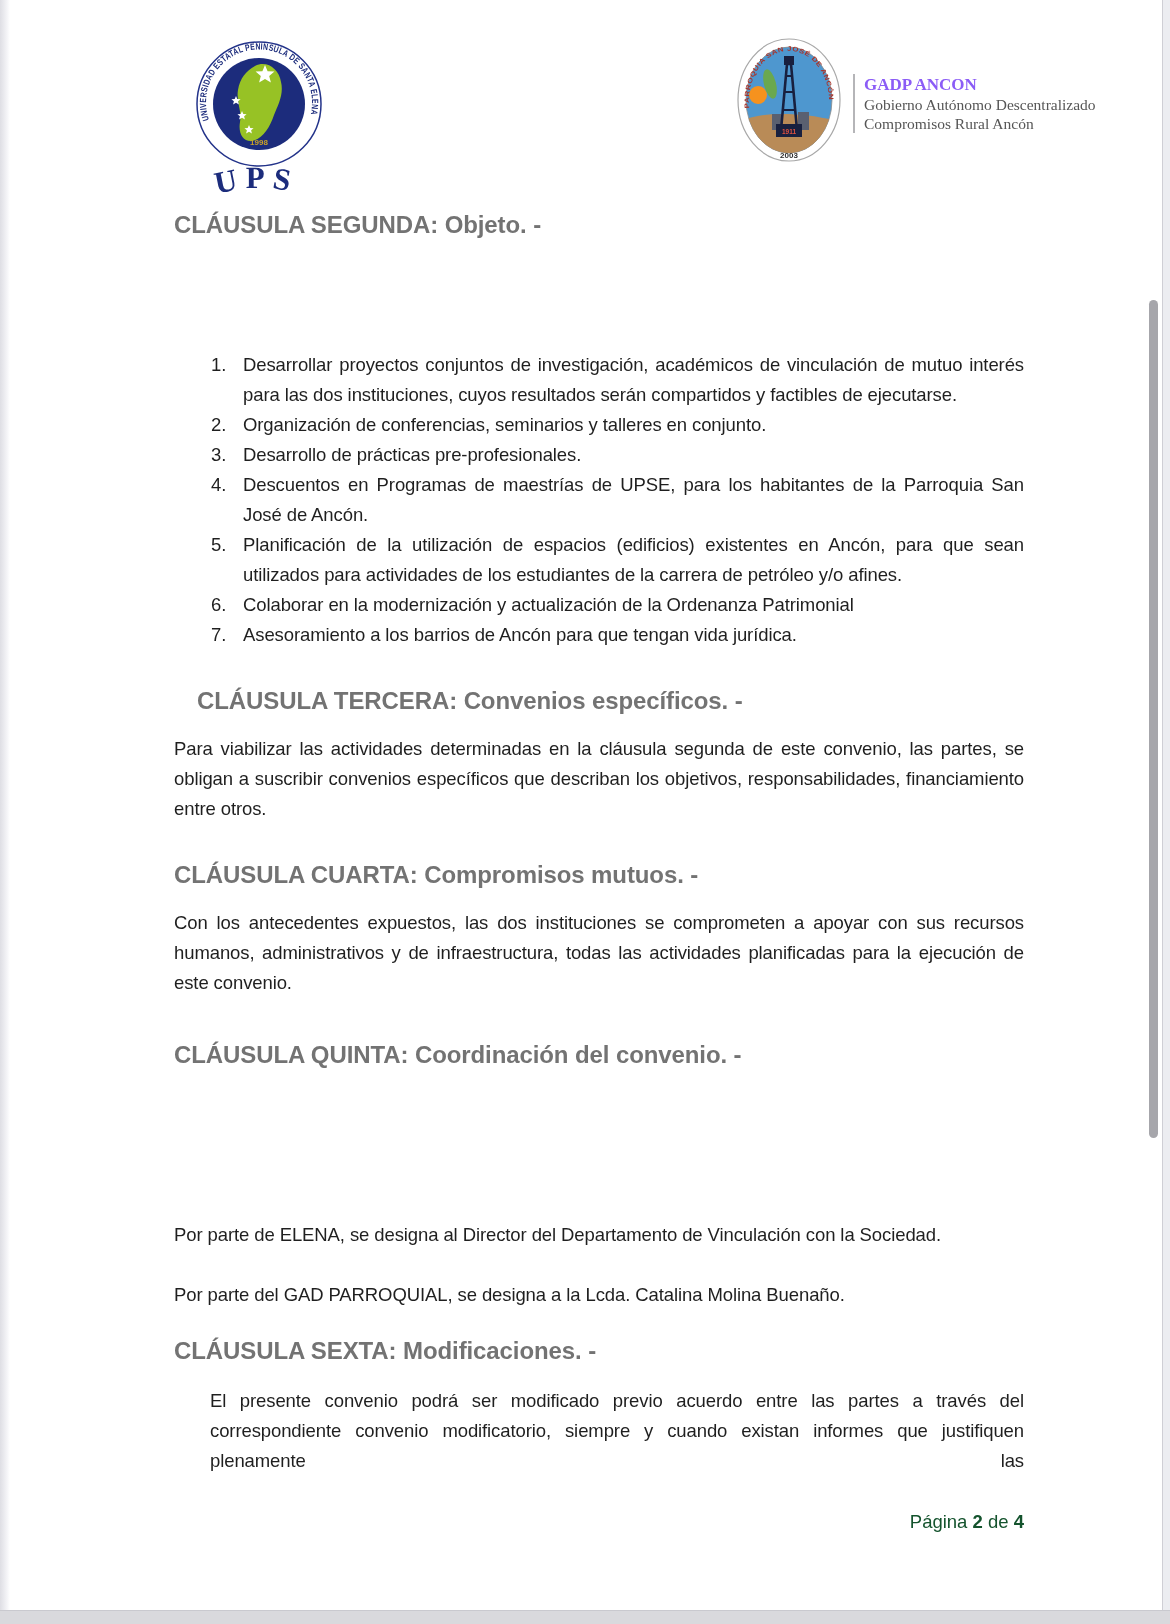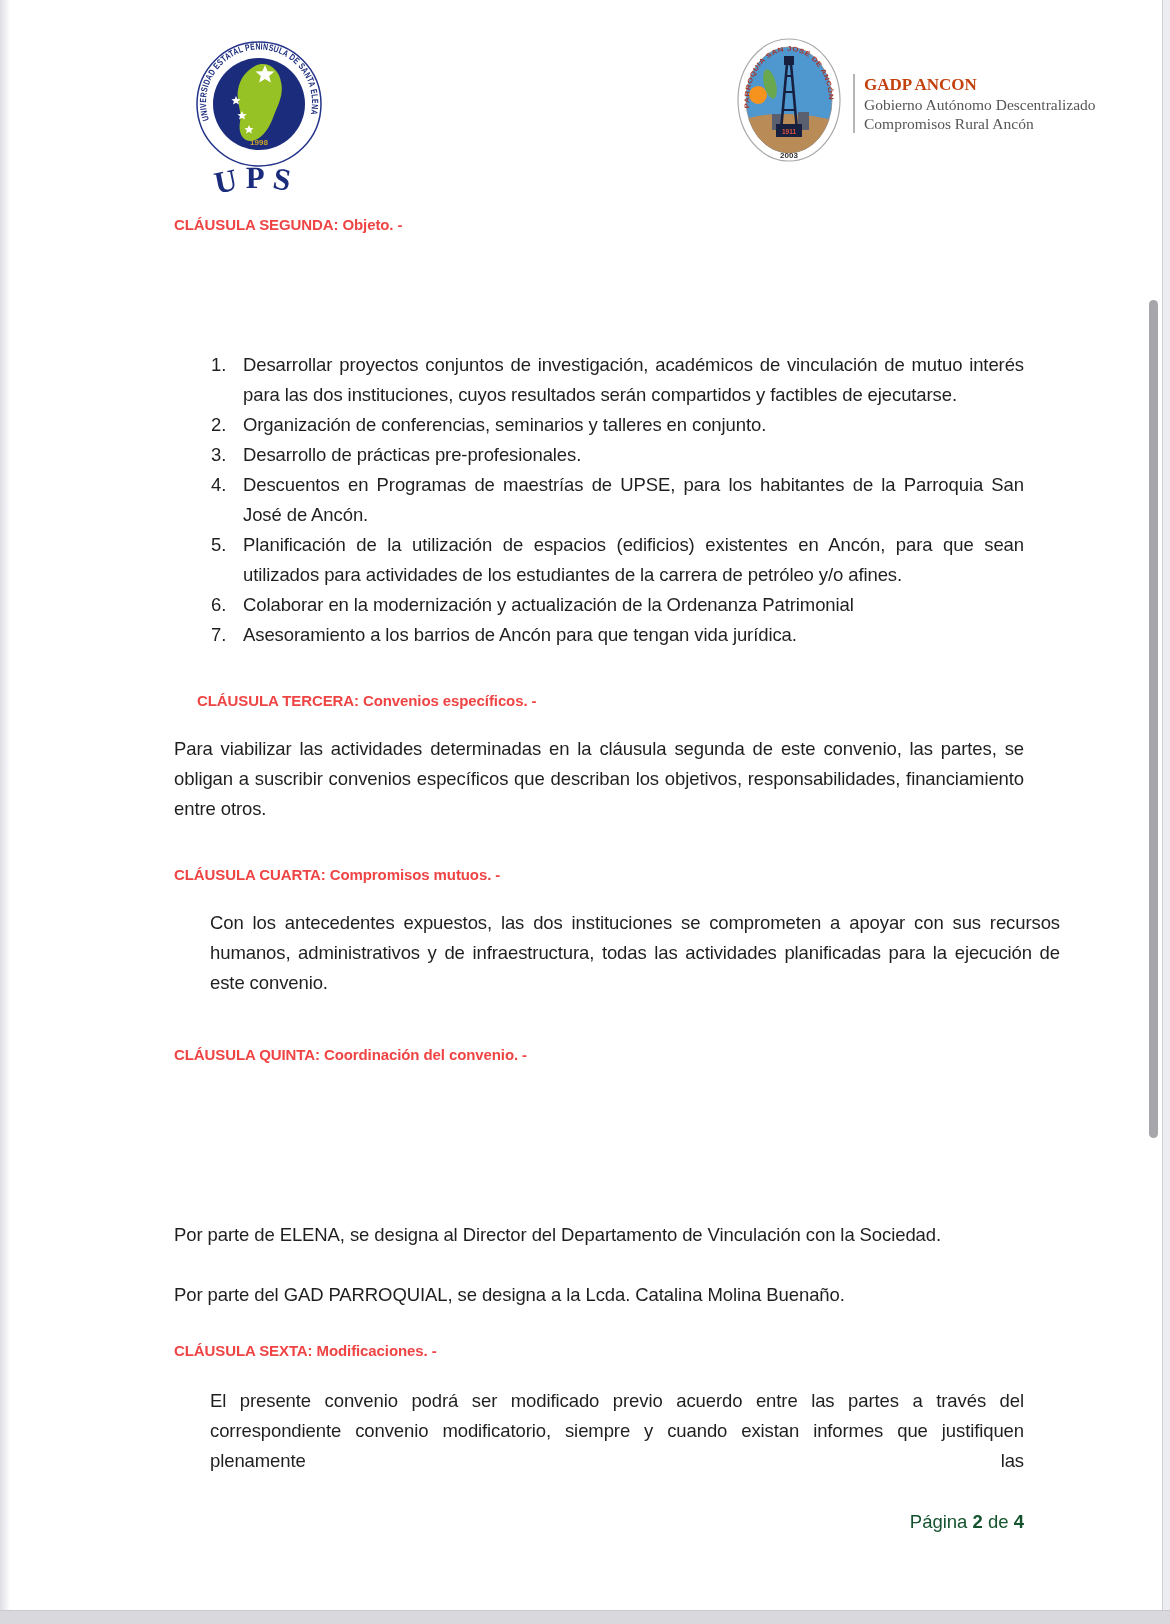--- a/index.html
+++ b/index.html
@@ -24,41 +24,41 @@
     position:absolute;right:0;top:0;width:7px;height:1610px;
     background:#ecedf1;border-left:1px solid #cfcfd5;
   }
   .page{position:absolute;left:10px;top:0;width:1152px;height:1610px;background:#ffffff;}
   .scrollbar-thumb{
     position:absolute;left:1149px;top:300px;width:9px;height:838px;
     background:#a6a6ab;border-radius:5px;
   }
   
   .content-block{position:absolute;left:164px;width:850px;line-height:30px;font-size:18.5px;letter-spacing:-0.1px;}
-  h2.clause{margin:0;font-size:15px;font-weight:700;color:#ef4444;letter-spacing:-0.1px;}
+  h2.clause{margin:0;font-size:24px;font-weight:700;color:#737373;letter-spacing:-0.1px;}
   p.body{margin:0;text-align:justify;}
   p.body.stretch-last{text-align-last:justify;margin-left:36px;}
   .olist{display:block;}
   .li{display:grid;grid-template-columns:32px 1fr;padding-left:37px;}
   .li .num{text-align:left;}
   .li .txt{text-align:justify;}
   .footer{
     position:absolute;left:164px;top:1508px;width:850px;
     text-align:right;font-size:18.5px;line-height:28px;color:#14532d;
   }
   
   .upse-logo{position:absolute;left:183px;top:38px;}
   .gadp-logo{position:absolute;left:726px;top:38px;}
   .gadp-text{
     position:absolute;left:843px;top:74px;
     border-left:2px solid #b5b5b8;padding-left:9px;
     font-family:"Liberation Serif","DejaVu Serif",serif;
     color:#565656;font-size:15.5px;line-height:19px;
   }
-  .gadp-text .gadp-title{font-weight:700;color:#c2410c;font-size:17px;line-height:21px;}
+  .gadp-text .gadp-title{font-weight:700;color:#8b5cf6;font-size:17px;line-height:21px;}
 </style>
 </head>
 <body>
 
 <div class="viewport">
   <div class="edge-left"></div>
   <div class="edge-right"></div>
   <div class="edge-bottom"></div>
 
   <div class="page">
@@ -156,21 +156,21 @@
     <div class="content-block" style="top:686px;margin-left:23px;">
       <h2 class="clause">CLÁUSULA TERCERA: Convenios específicos. -</h2>
     </div>
     <div class="content-block" style="top:734px;">
       <p class="body">Para viabilizar las actividades determinadas en la cláusula segunda de este convenio, las partes, se obligan a suscribir convenios específicos que describan los objetivos, responsabilidades, financiamiento entre otros.</p>
     </div>
 
     <div class="content-block" style="top:860px;">
       <h2 class="clause">CLÁUSULA CUARTA: Compromisos mutuos. -</h2>
     </div>
-    <div class="content-block" style="top:908px;margin-left:36px;">
+    <div class="content-block" style="top:908px;">
       <p class="body">Con los antecedentes expuestos, las dos instituciones se comprometen a apoyar con sus recursos humanos, administrativos y de infraestructura, todas las actividades planificadas para la ejecución de este convenio.</p>
     </div>
 
     <div class="content-block" style="top:1040px;">
       <h2 class="clause">CLÁUSULA QUINTA: Coordinación del convenio. -</h2>
     </div>
     <div class="content-block" style="top:1220px;">
       <p class="body">Por parte de ELENA, se designa al Director del Departamento de Vinculación con la Sociedad.</p>
     </div>
     <div class="content-block" style="top:1280px;">

